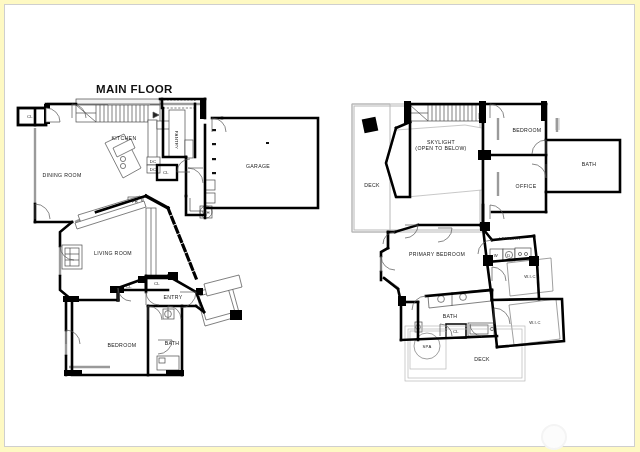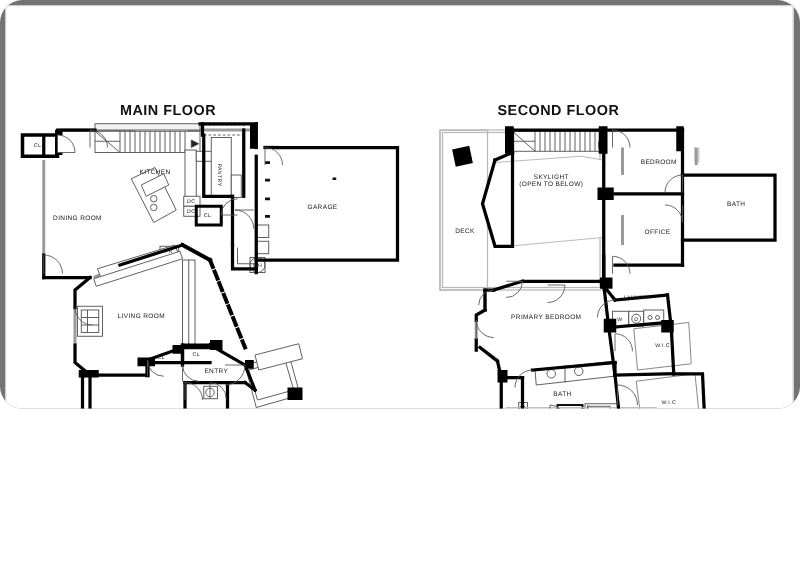--- a/index.html
+++ b/index.html
@@ -6,24 +6,23 @@
     margin: 0;
     padding: 0;
     background: #ffffff;
   }
   body {
     font-family: "Liberation Sans", sans-serif;
   }
   #page {
     position: relative;
     width: 640px;
-    height: 327px;
-    background: #737373;
+    height: 452px;
+    background: #fef9c3;
     overflow: hidden;
-    border-radius: 18px;
   }
   #canvas-border {
     position: absolute;
     left: 4px;
     top: 4px;
     width: 631px;
     height: 443px;
     border: 1px solid #cfcfcf;
     box-sizing: border-box;
     background: #ffffff;
@@ -426,21 +425,20 @@
       <path d="M426 296 A14 14 0 0 0 412 310"></path>
       <path d="M440 324 A12 12 0 0 1 452 336"></path>
       <path d="M440 324 L440 336"></path>
       <path d="M470 324 A12 12 0 0 0 482 336"></path>
       <path d="M381 256 A14 14 0 0 0 395 270"></path>
       <path d="M381 272 L381 256"></path>
     </g>
   </svg>
 
   <div class="plan-title" id="title-main">MAIN FLOOR</div>
-  <div class="plan-title" id="title-second">SECOND FLOOR</div>
 
   <div class="room-label tiny" style="left:30px;top:116px;">CL</div>
   <div class="room-label small" style="left:62px;top:175px;">DINING ROOM</div>
   <div class="room-label small" style="left:124px;top:138px;">KITCHEN</div>
   <div class="room-label tiny vert" style="left:176px;top:140px;">PANTRY</div>
   <div class="room-label tiny" style="left:166px;top:172px;">CL</div>
   <div class="room-label small" style="left:258px;top:166px;">GARAGE</div>
   <div class="room-label tiny" style="left:206px;top:212px;">WH</div>
   <div class="room-label tiny" style="left:135px;top:201px;">FR</div>
   <div class="room-label tiny" style="left:153px;top:161px;">DC</div>

